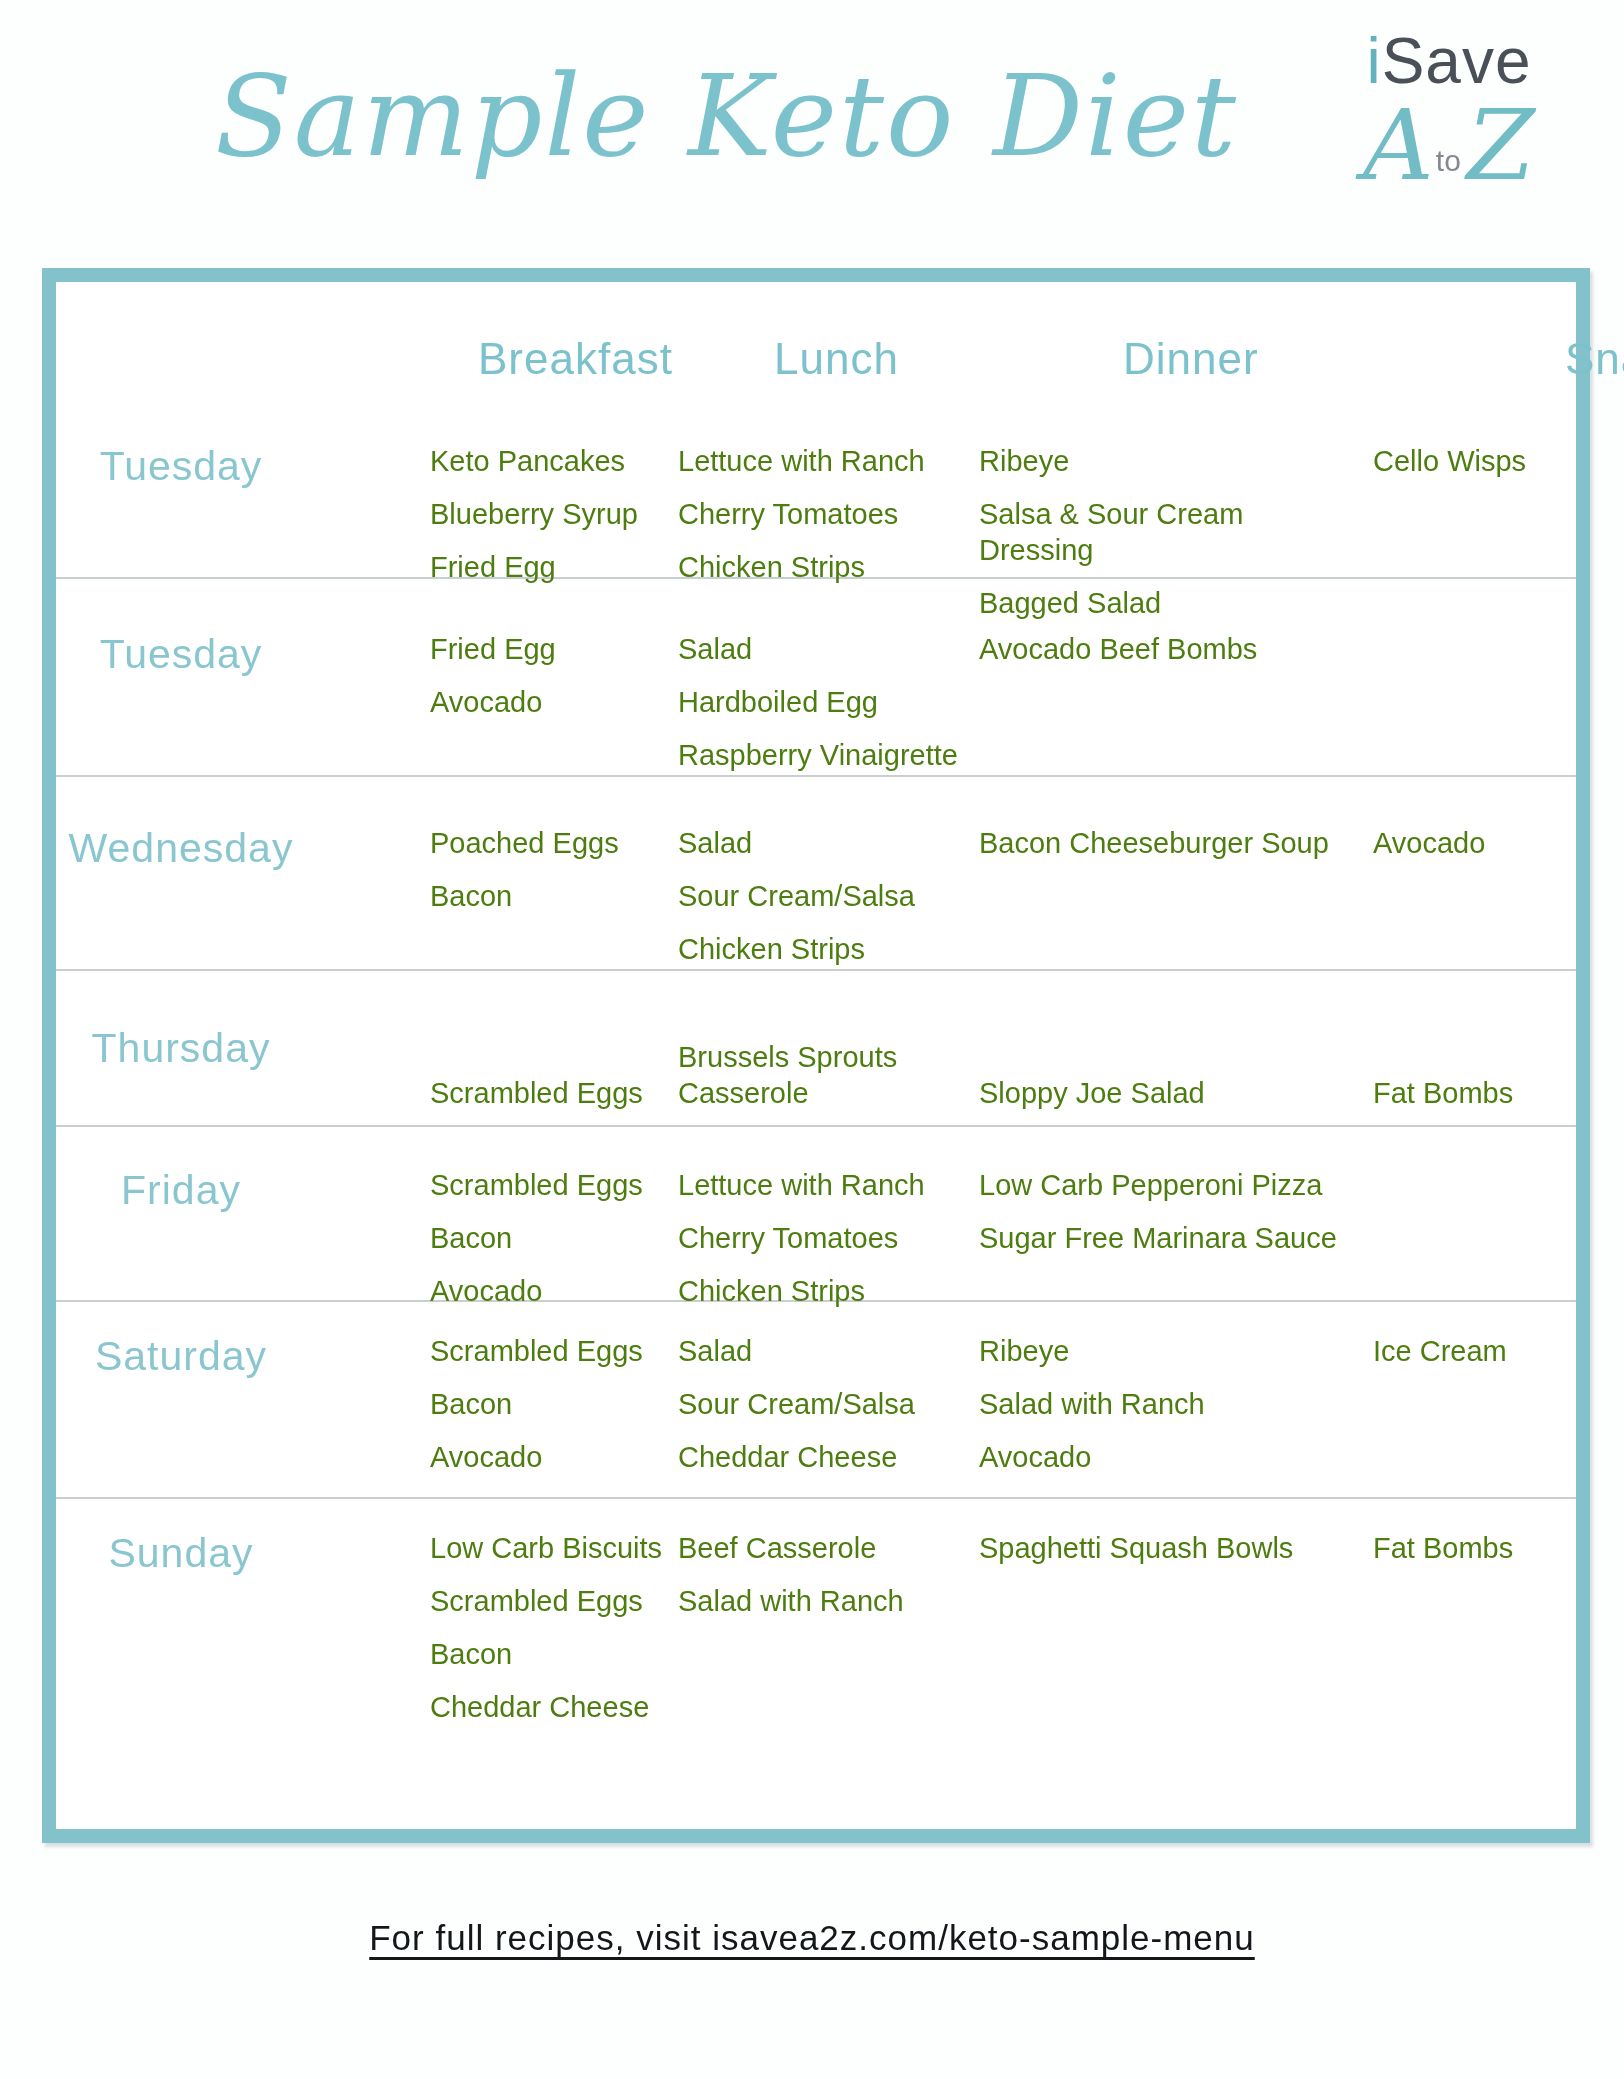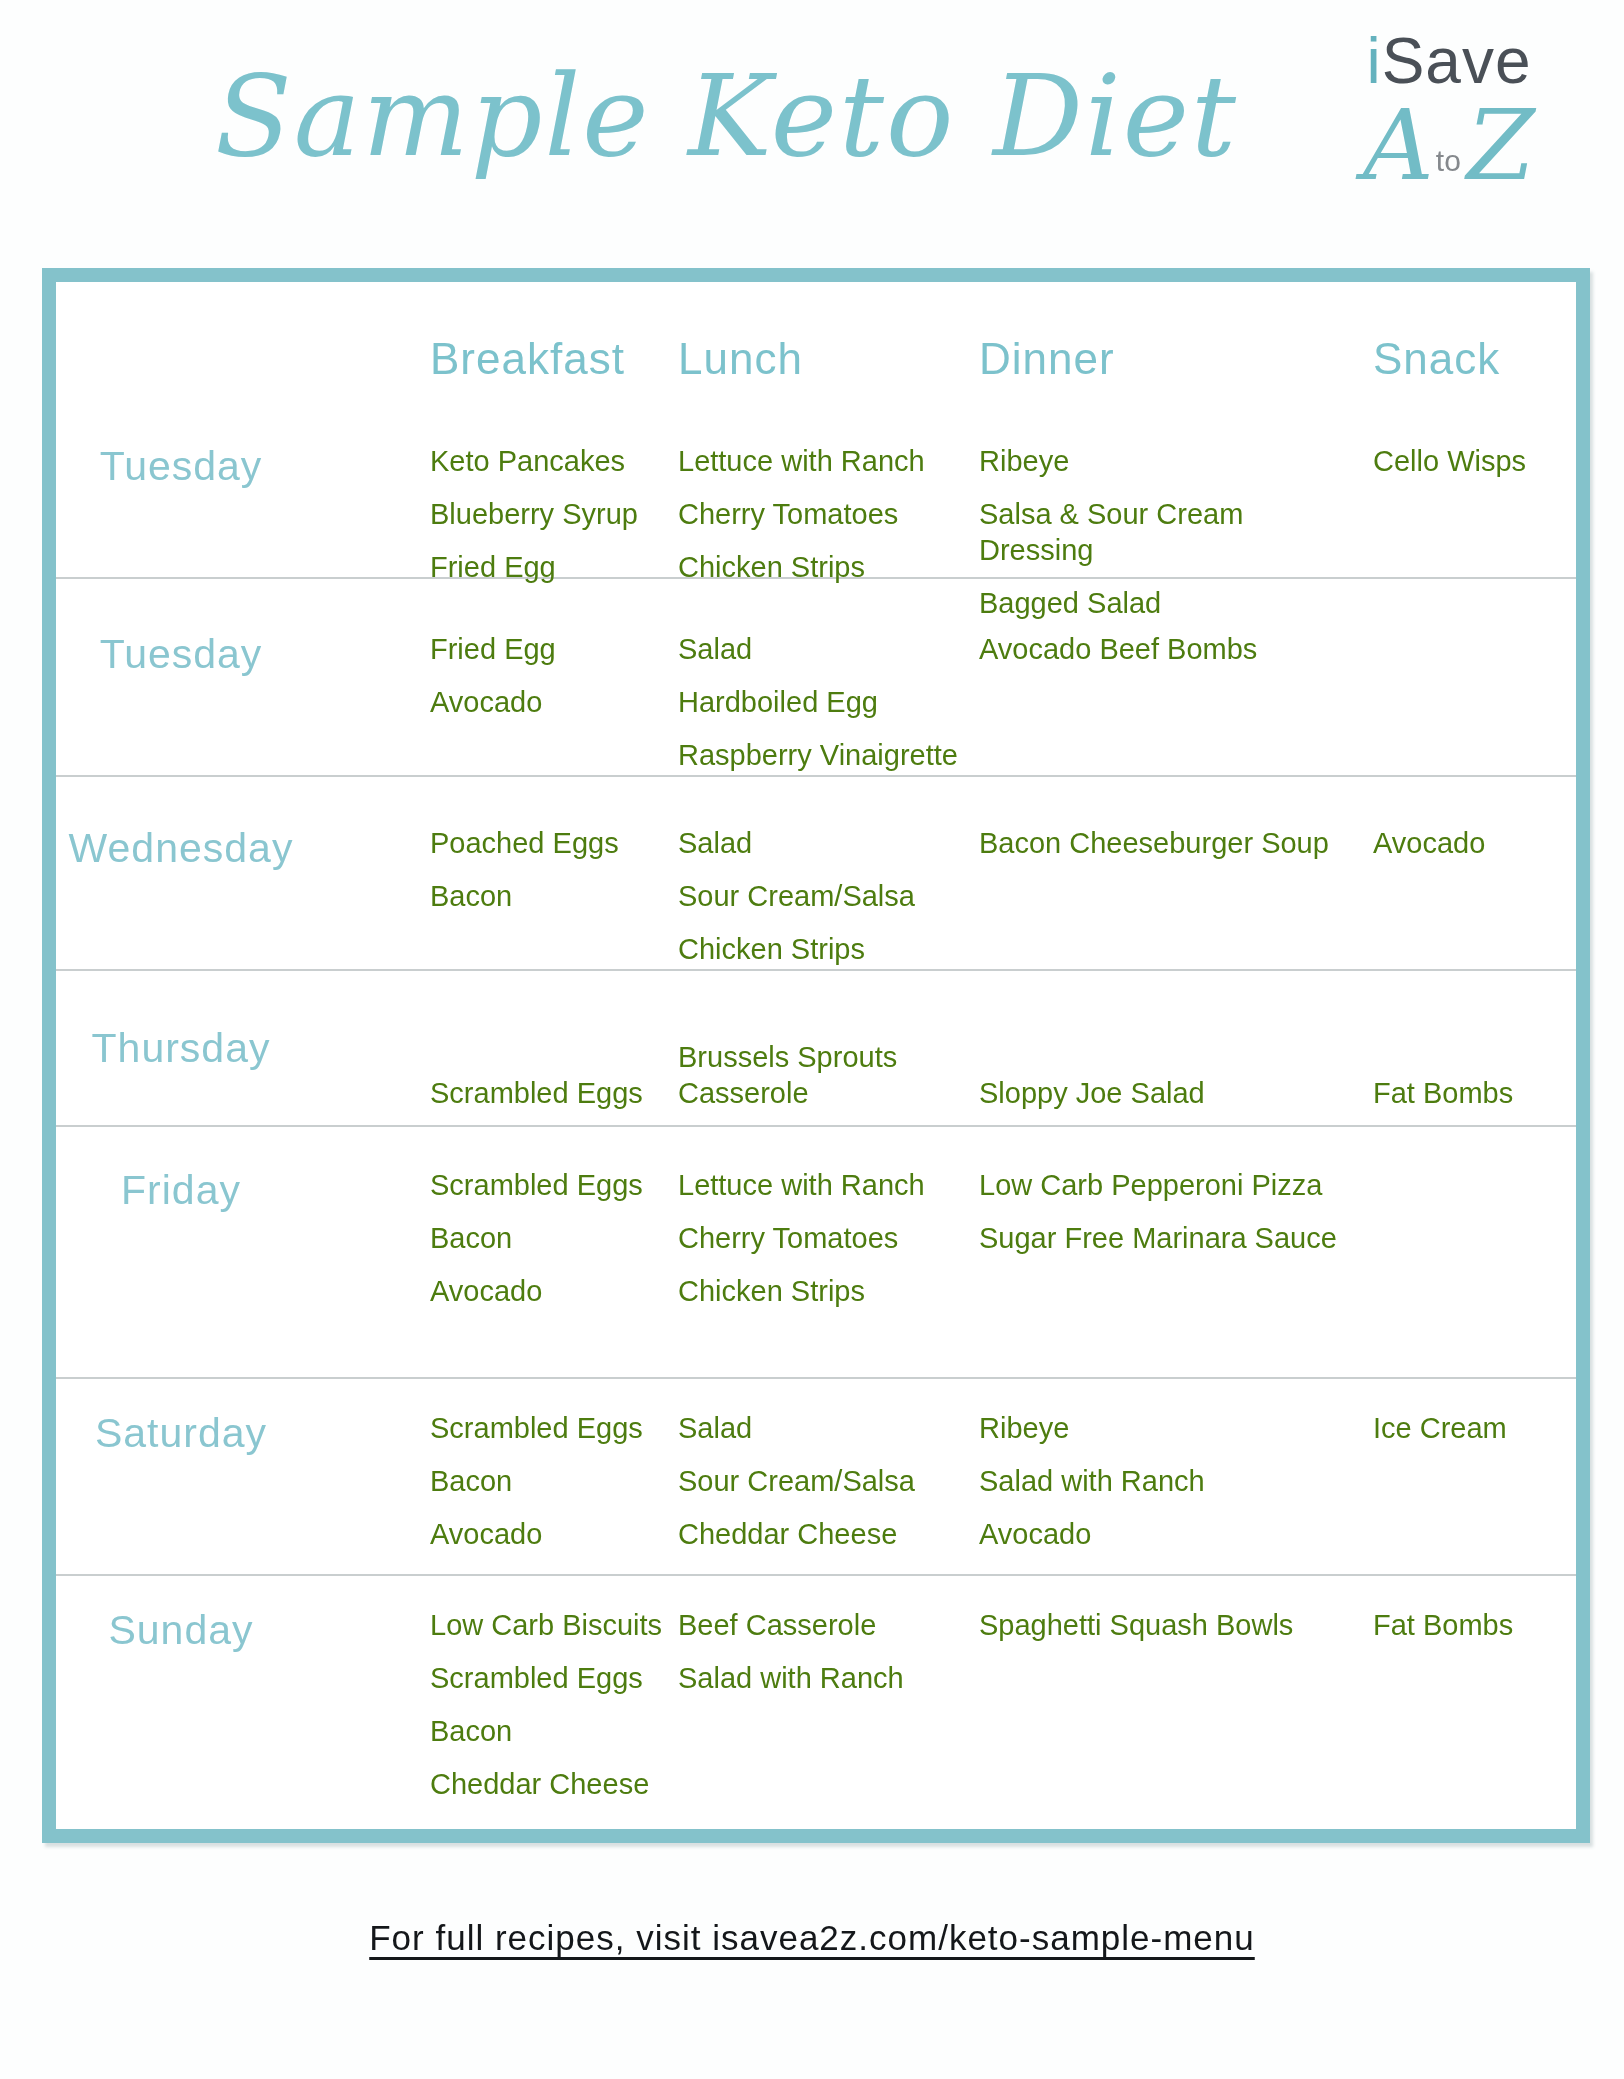--- a/index.html
+++ b/index.html
@@ -65,21 +65,21 @@
     border: 14px solid #84c2cb;
     background: #ffffff;
     box-shadow: 3px 4px 3px rgba(110, 135, 140, 0.25);
   }
 
   .grid-row {
     display: grid;
     grid-template-columns: 374px 248px 301px 394px 1fr;
   }
 
-  .header-row { height: 137px; }
+  .header-row { height: 137px; gap: 48px; }
   .header-cell {
     padding-top: 52px;
     padding-right: 10px;
     color: #7cc2cc;
     font-size: 44px;
     letter-spacing: 1px;
     white-space: nowrap;
   }
 
   .row { border-bottom: 2px solid #c9cecf; }
@@ -101,21 +101,21 @@
     margin-bottom: 17px;
     color: #4d7c0f;
   }
   .cell .item:last-child { margin-bottom: 0; }
 
   
   .r0 { height: 160px; } .r0 .cell, .r0 .day-cell { padding-top: 24px; }
   .r1 { height: 198px; } .r1 .cell, .r1 .day-cell { padding-top: 52px; }
   .r2 { height: 194px; } .r2 .cell, .r2 .day-cell { padding-top: 48px; }
   .r3 { height: 156px; }
-  .r4 { height: 252px; } .r4 .cell, .r4 .day-cell { padding-top: 40px; }
+  .r4 { height: 175px; } .r4 .cell, .r4 .day-cell { padding-top: 40px; }
   .r5 { height: 197px; } .r5 .cell, .r5 .day-cell { padding-top: 31px; }
   .r6 { height: 299px; } .r6 .cell, .r6 .day-cell { padding-top: 31px; }
 
   
   .r3 .cell {
     display: flex;
     flex-direction: column;
     justify-content: flex-end;
     padding-bottom: 14px;
   }

